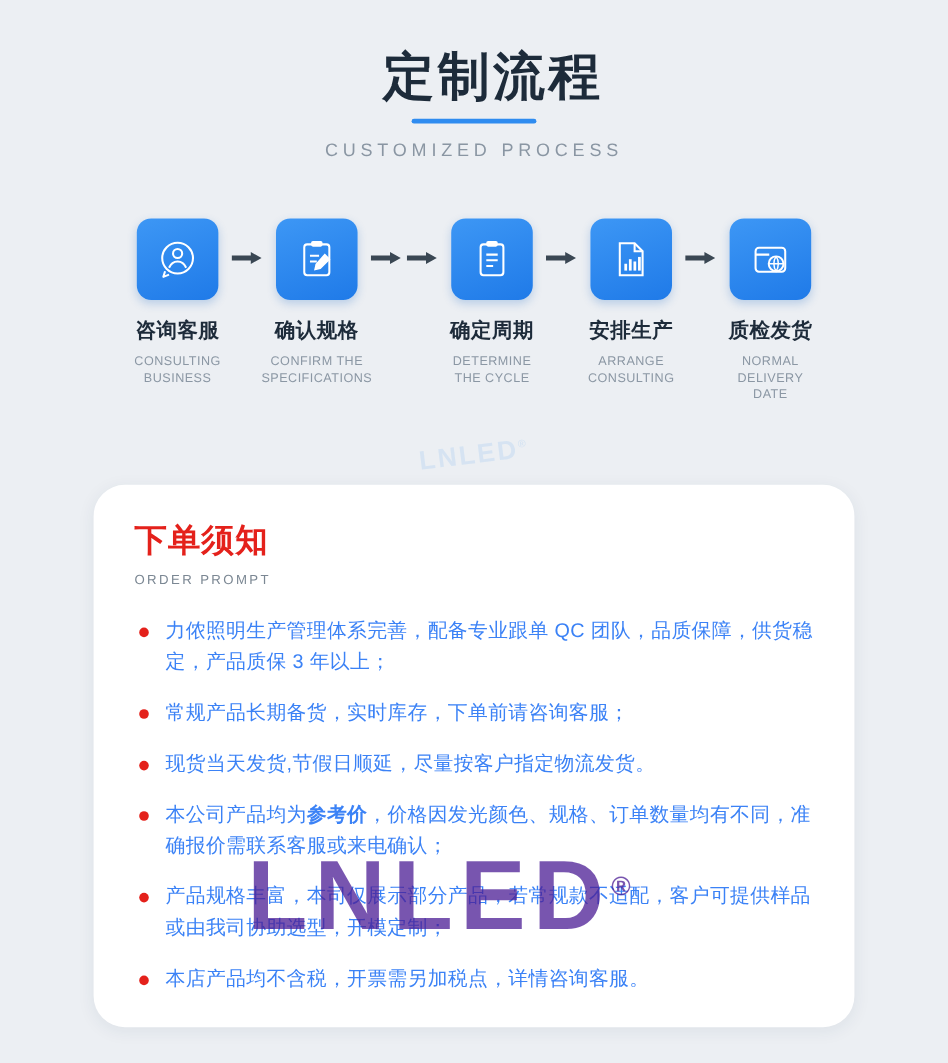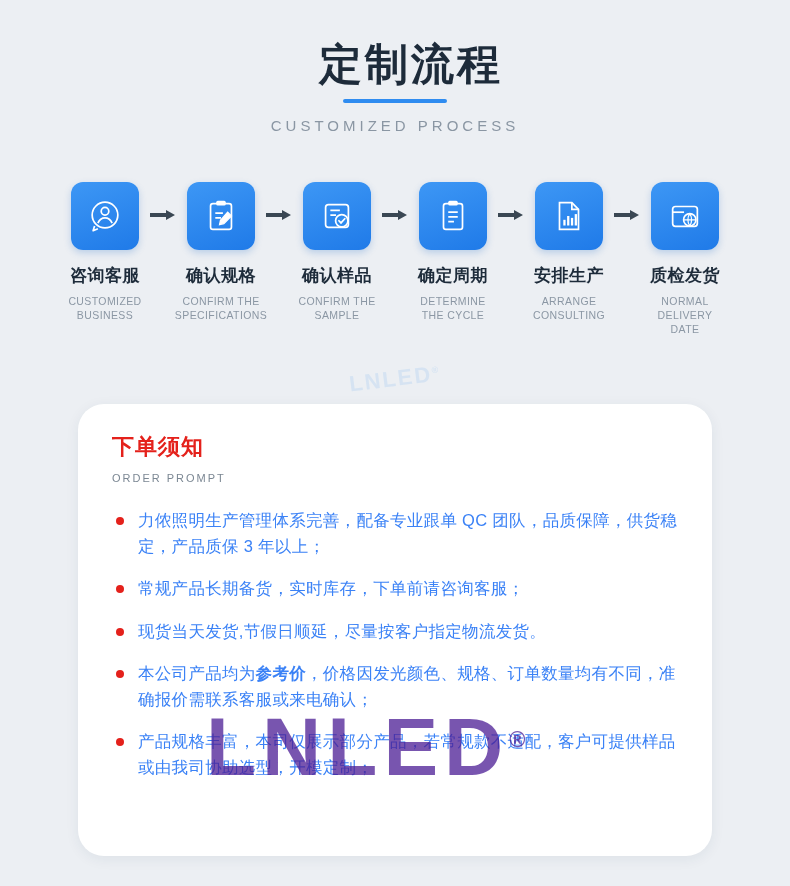--- a/index.html
+++ b/index.html
@@ -136,21 +136,21 @@
     height: 452px;
     background: #fff;
     border-radius: 26px;
     box-shadow: 0 3px 14px rgba(30,50,80,0.07);
     z-index: 2;
   }
   .card-inner {
     padding: 28px 34px 0 34px;
   }
   .card-title {
-    font-size: 22px;
+    font-size: 27px;
     font-weight: bold;
     color: #e4211b;
     letter-spacing: 1px;
   }
   .card-sub {
     margin-top: 10px;
     font-size: 11px;
     color: #7b8793;
     letter-spacing: 2px;
   }
@@ -194,21 +194,21 @@
   <div class="step">
     <div class="step-icon">
       <svg viewBox="0 0 40 40" fill="none" stroke="#ffffff" stroke-width="1.8">
         <circle cx="20" cy="19" r="13.5"></circle>
         <circle cx="20" cy="15" r="4"></circle>
         <path d="M12.5 27.5c1.6-3.8 4.3-5.5 7.5-5.5s5.9 1.7 7.5 5.5"></path>
         <path d="M9 30.5l-1.5 5 5-2" stroke-linejoin="round"></path>
       </svg>
     </div>
     <div class="step-cn">咨询客服</div>
-    <div class="step-en">CUSTOMIZED BUSINESS</div>
+    <div class="step-en">CONSULTING BUSINESS</div>
   </div>
 
   <div class="arrow">
     <svg width="26" height="14" viewBox="0 0 26 14">
         <path d="M0 5h16V2l9 5-9 5V9H0z" fill="#3a4753"></path>
       </svg>
   </div>
 
   <div class="step">
     <div class="step-icon">
@@ -222,32 +222,20 @@
     <div class="step-cn">确认规格</div>
     <div class="step-en">CONFIRM THE SPECIFICATIONS</div>
   </div>
 
   <div class="arrow">
     <svg width="26" height="14" viewBox="0 0 26 14">
         <path d="M0 5h16V2l9 5-9 5V9H0z" fill="#3a4753"></path>
       </svg>
   </div>
 
-  <div class="step">
-    <div class="step-icon">
-      <svg viewBox="0 0 40 40" fill="none" stroke="#ffffff" stroke-width="1.8">
-        <rect x="8" y="8" width="24" height="24" rx="3"></rect>
-        <path d="M13 14h10M13 19h6"></path>
-        <circle cx="25" cy="25" r="6.5" fill="#2f8cf0" stroke="#ffffff" stroke-width="1.8"></circle>
-        <path d="M22 25l2.2 2.3 4-4.4" stroke="#ffffff" stroke-width="1.8" stroke-linecap="round"></path>
-      </svg>
-    </div>
-    <div class="step-cn">确认样品</div>
-    <div class="step-en">CONFIRM THE SAMPLE</div>
-  </div>
 
   <div class="arrow">
     <svg width="26" height="14" viewBox="0 0 26 14">
         <path d="M0 5h16V2l9 5-9 5V9H0z" fill="#3a4753"></path>
       </svg>
   </div>
 
   <div class="step">
     <div class="step-icon">
       <svg viewBox="0 0 40 40" fill="none" stroke="#ffffff" stroke-width="1.8">
@@ -310,17 +298,18 @@
   <div class="card-inner">
     <div class="card-title">下单须知</div>
     <div class="card-sub">ORDER PROMPT</div>
 
     <ul class="notes">
       <li>力侬照明生产管理体系完善，配备专业跟单 QC 团队，品质保障，供货稳定，产品质保 3 年以上；</li>
       <li>常规产品长期备货，实时库存，下单前请咨询客服；</li>
       <li>现货当天发货,节假日顺延，尽量按客户指定物流发货。</li>
       <li>本公司产品均为<span class="strong">参考价</span>，价格因发光颜色、规格、订单数量均有不同，准确报价需联系客服或来电确认；</li>
       <li>产品规格丰富，本司仅展示部分产品，若常规款不适配，客户可提供样品或由我司协助选型，开模定制；</li>
+      <li>本店产品均不含税，开票需另加税点，详情咨询客服。</li>
     </ul>
   </div>
 </div>
 
 <div class="wm wm-big"><span>LNLED</span><sup>®</sup></div>
 
 </body></html>

